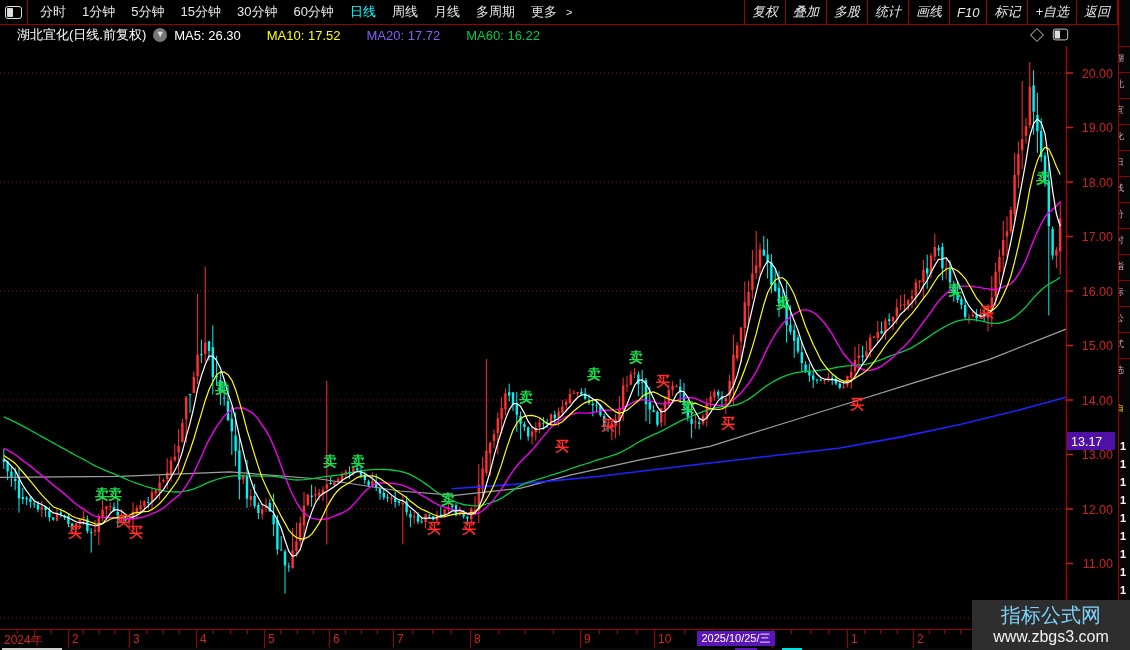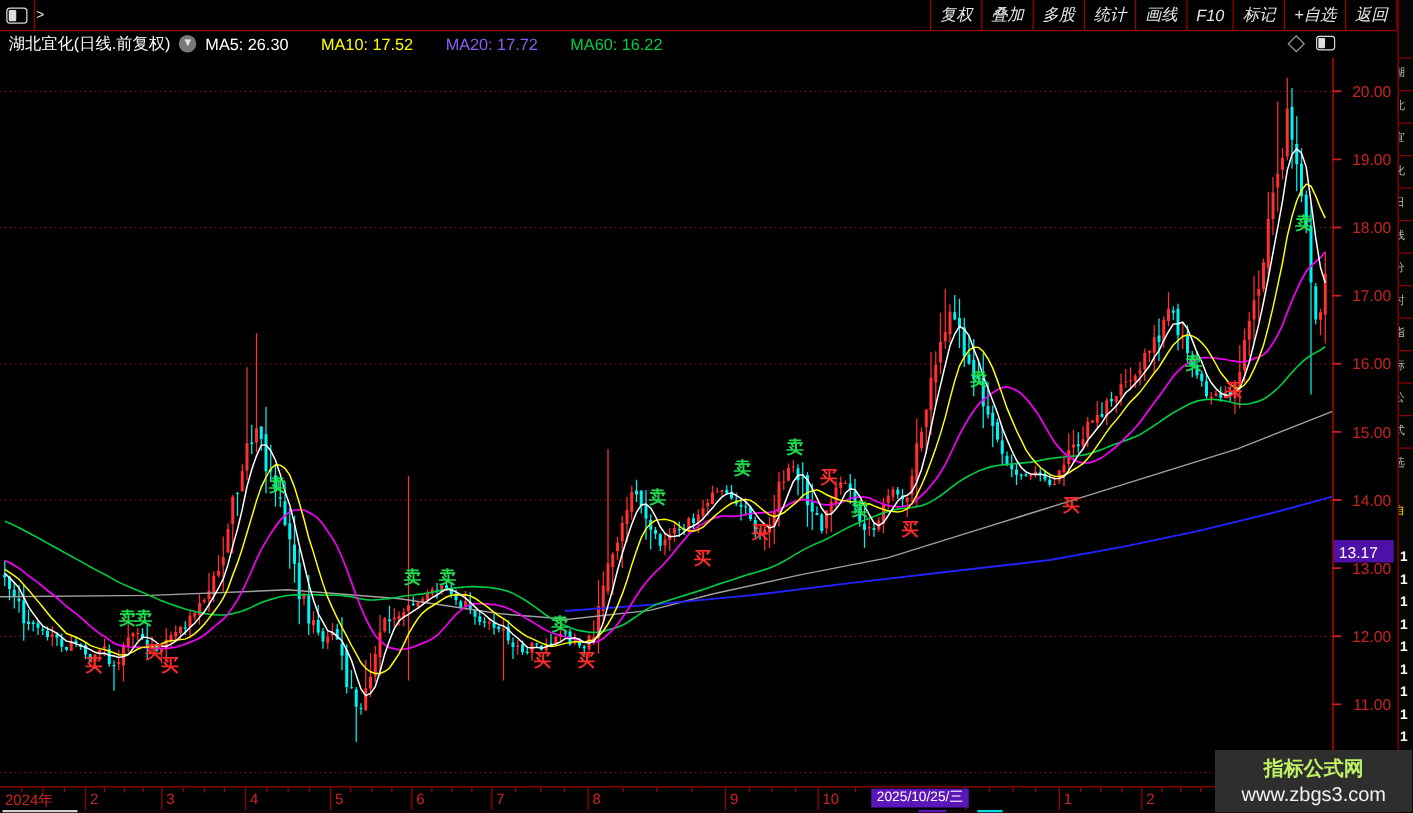--- a/index.html
+++ b/index.html
@@ -17,21 +17,21 @@
   .tab{color:#e8e8e8;font-size:13px;padding:0 8px;white-space:nowrap;}
   .tab.active{color:#00ffff;}
   .more-arrow{color:#e8e8e8;font-size:11px;padding-left:1px;}
   .tb-right{margin-left:auto;display:flex;height:100%;font-style:italic;}
   .tb-right .item{color:#e8e8e8;font-size:13px;padding:0 7px;display:flex;align-items:center;
                   border-left:1px solid #9b0000;white-space:nowrap;}
   .tb-right .item:last-child{border-right:1px solid #9b0000;}
   
   .titlebar{position:absolute;left:0;top:25px;width:1118px;height:20px;display:flex;
             align-items:center;font-size:13px;color:#fff;}
-  .stock-title{margin-left:7px;white-space:nowrap;}
+  .stock-title{margin-left:17px;white-space:nowrap;}
   .chev{width:14px;height:14px;border-radius:50%;background:#787878;color:#e0e0e0;
         font-size:9px;line-height:13px;text-align:center;margin:0 7px;flex:0 0 auto;}
   .ma-legend{display:flex;gap:26px;white-space:nowrap;}
   .title-icons{position:absolute;left:1032px;top:3px;display:flex;gap:10px;align-items:center;}
   .diamond{width:8px;height:8px;border:1px solid #999;transform:rotate(45deg);display:inline-block;}
   .panel-glyph.small{transform:scale(.9);}
   
   svg.plot{position:absolute;left:0;top:46px;}
   
   .dateaxis{position:absolute;left:0;top:629px;width:1118px;height:19px;background:#000;
@@ -46,32 +46,45 @@
   
   .rightstrip{position:absolute;left:1118px;top:0;width:12px;height:650px;background:#050505;
               border-left:1px solid #9b0000;overflow:hidden;}
   .rightstrip .frag{position:absolute;left:-4px;width:16px;color:#b9b9b9;font-size:9px;}
   .rightstrip .frag.y{color:#ffe400;}
   .rightstrip .digit{position:absolute;left:1px;color:#fff;font-size:11px;font-weight:bold;}
   .rightstrip .sep{position:absolute;left:0;width:100%;height:1px;background:#8b0000;}
   
   .watermark{position:absolute;left:972px;top:600px;width:158px;height:50px;background:#2e2e2e;
              z-index:6;display:flex;flex-direction:column;align-items:center;justify-content:center;}
-  .watermark .l1{color:#bef264;font-size:16px;font-weight:bold;line-height:23px;}
+  .watermark .l1{color:#7dd3fc;font-size:20px;font-weight:normal;line-height:23px;}
   .watermark .l2{color:#f0f0f0;font-size:16px;line-height:19px;}
 </style>
 </head>
 <body>
 
 <div class="toolbar">
   <div class="tb-iconbox">
     <span class="panel-glyph">
         <i></i>
       </span>
   </div>
+  <div class="tabs">
+      <span class="tab">分时</span>
+      <span class="tab">1分钟</span>
+      <span class="tab">5分钟</span>
+      <span class="tab">15分钟</span>
+      <span class="tab">30分钟</span>
+      <span class="tab">60分钟</span>
+      <span class="tab active">日线</span>
+      <span class="tab">周线</span>
+      <span class="tab">月线</span>
+      <span class="tab">多周期</span>
+      <span class="tab">更多</span>
+    </div>
   <span class="more-arrow">&gt;</span>
   <div class="tb-right">
       <span class="item">复权</span>
       <span class="item">叠加</span>
       <span class="item">多股</span>
       <span class="item">统计</span>
       <span class="item">画线</span>
       <span class="item">F10</span>
       <span class="item">标记</span>
       <span class="item">+自选</span>

